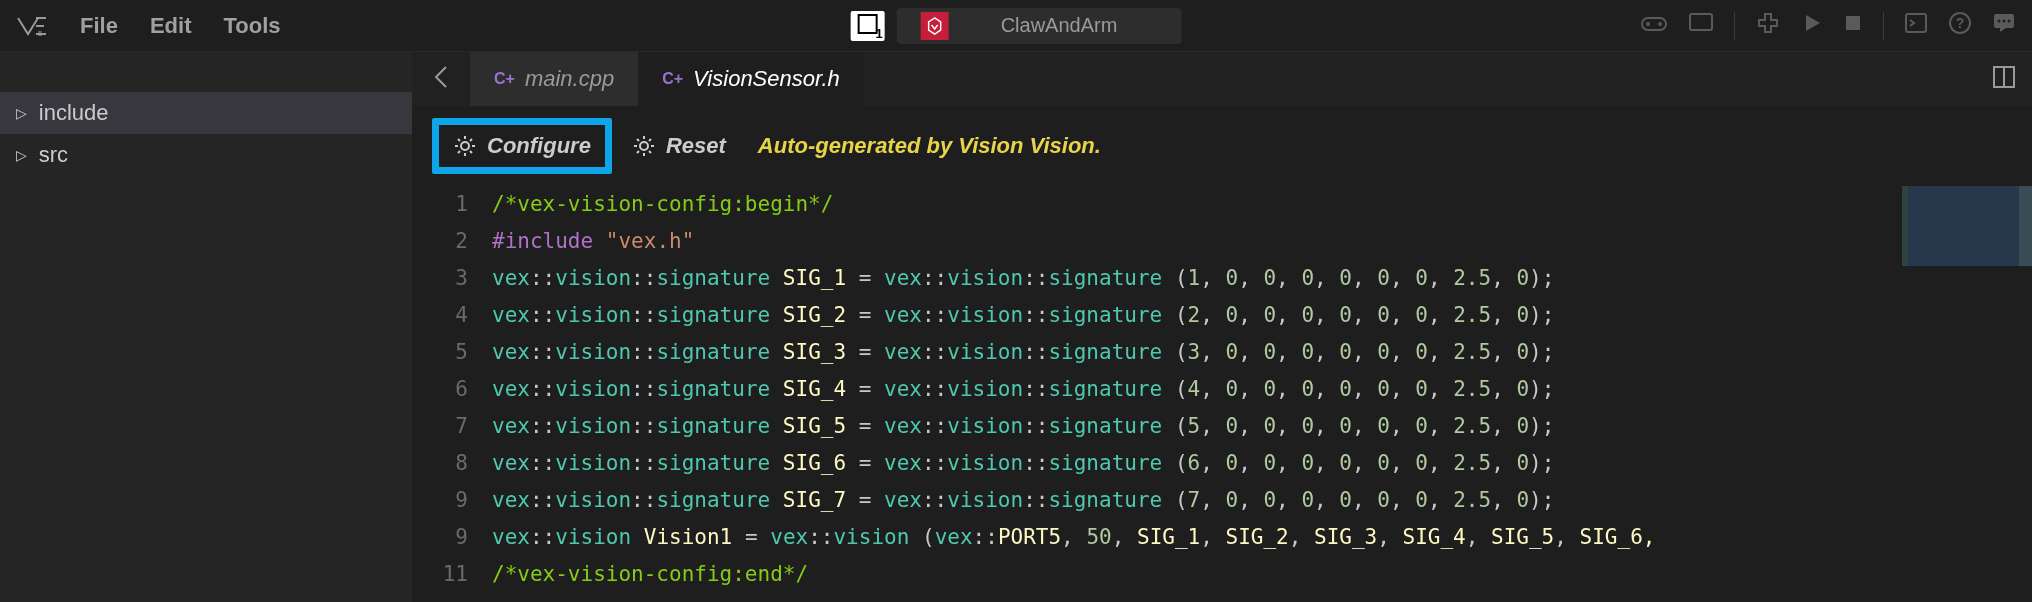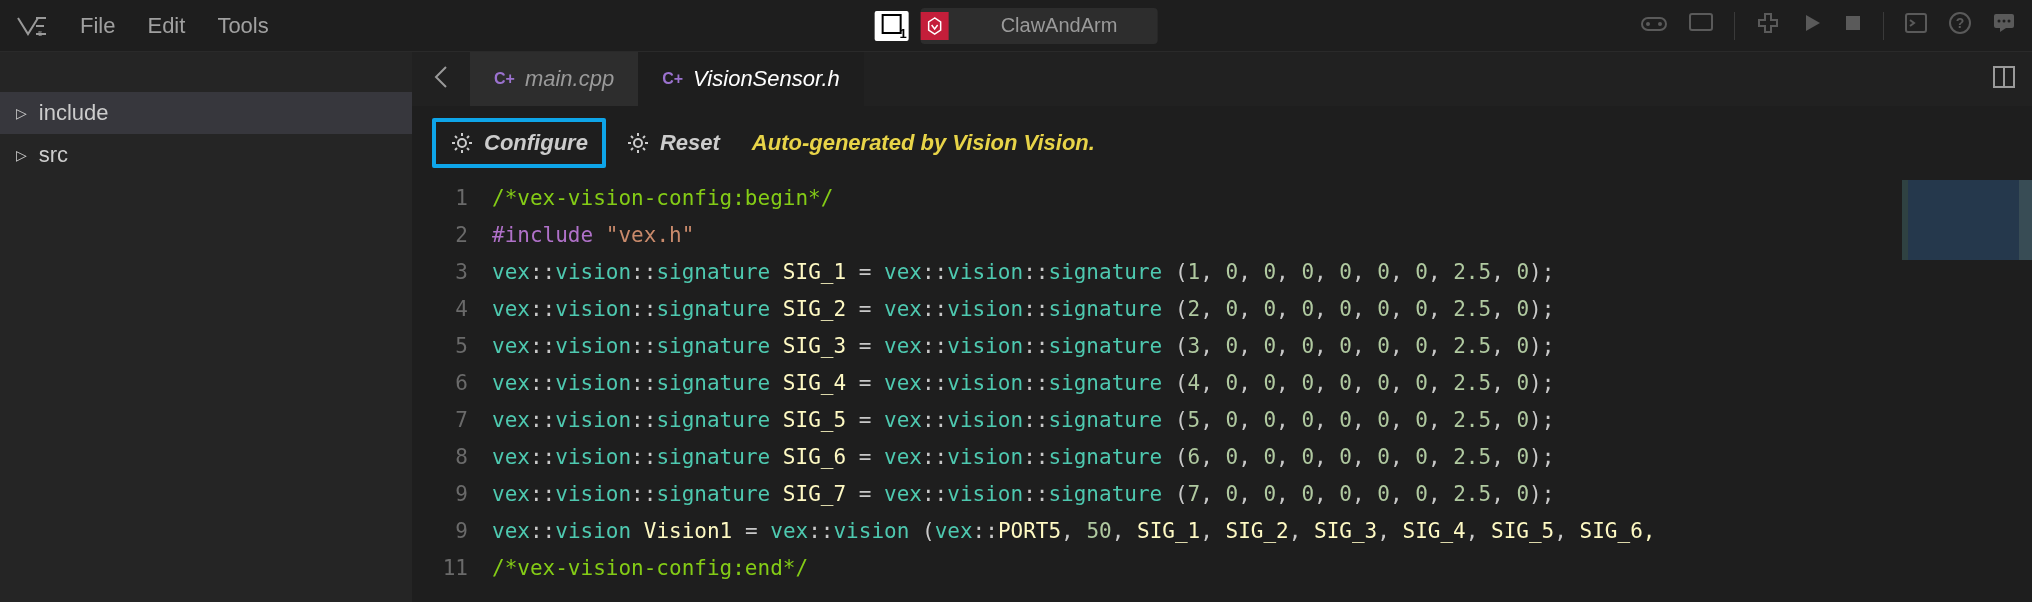--- a/index.html
+++ b/index.html
@@ -21,40 +21,41 @@
     border-bottom: 1px solid #2a2a2a;
   }
   .logo {
     width: 32px;
     height: 24px;
     margin-right: 32px;
   }
   .menu-items {
     display: flex;
     gap: 32px;
+    font-weight: bold;
   }
   .menu-item {
     color: #a0a0a0;
     cursor: pointer;
     font-size: 22px;
   }
   .top-center {
     position: absolute;
     left: 50%;
     transform: translateX(-50%);
     display: flex;
     align-items: center;
     gap: 12px;
   }
   .project-box {
     display: flex;
     align-items: center;
     background: #2d2d2d;
     border-radius: 4px;
-    padding: 4px 0;
+    padding: 4px 24px;
     gap: 12px;
   }
   .slot-indicator {
     background: #ffffff;
     color: #000000;
     font-weight: bold;
     padding: 2px 6px;
     font-size: 16px;
     border-radius: 2px;
     position: relative;
@@ -164,21 +165,21 @@
     display: flex;
     align-items: center;
     gap: 10px;
     color: #cccccc;
     font-size: 22px;
     font-style: italic;
     font-weight: bold;
     cursor: pointer;
   }
   .configure-highlight {
-    border: 4px solid #0ea5e9;
+    border: 7px solid #0ea5e9;
     padding: 8px 14px;
     border-radius: 2px;
   }
   .auto-gen-text {
     color: #e8d448;
     font-style: italic;
     font-weight: bold;
     font-size: 22px;
     margin-left: 12px;
   }

